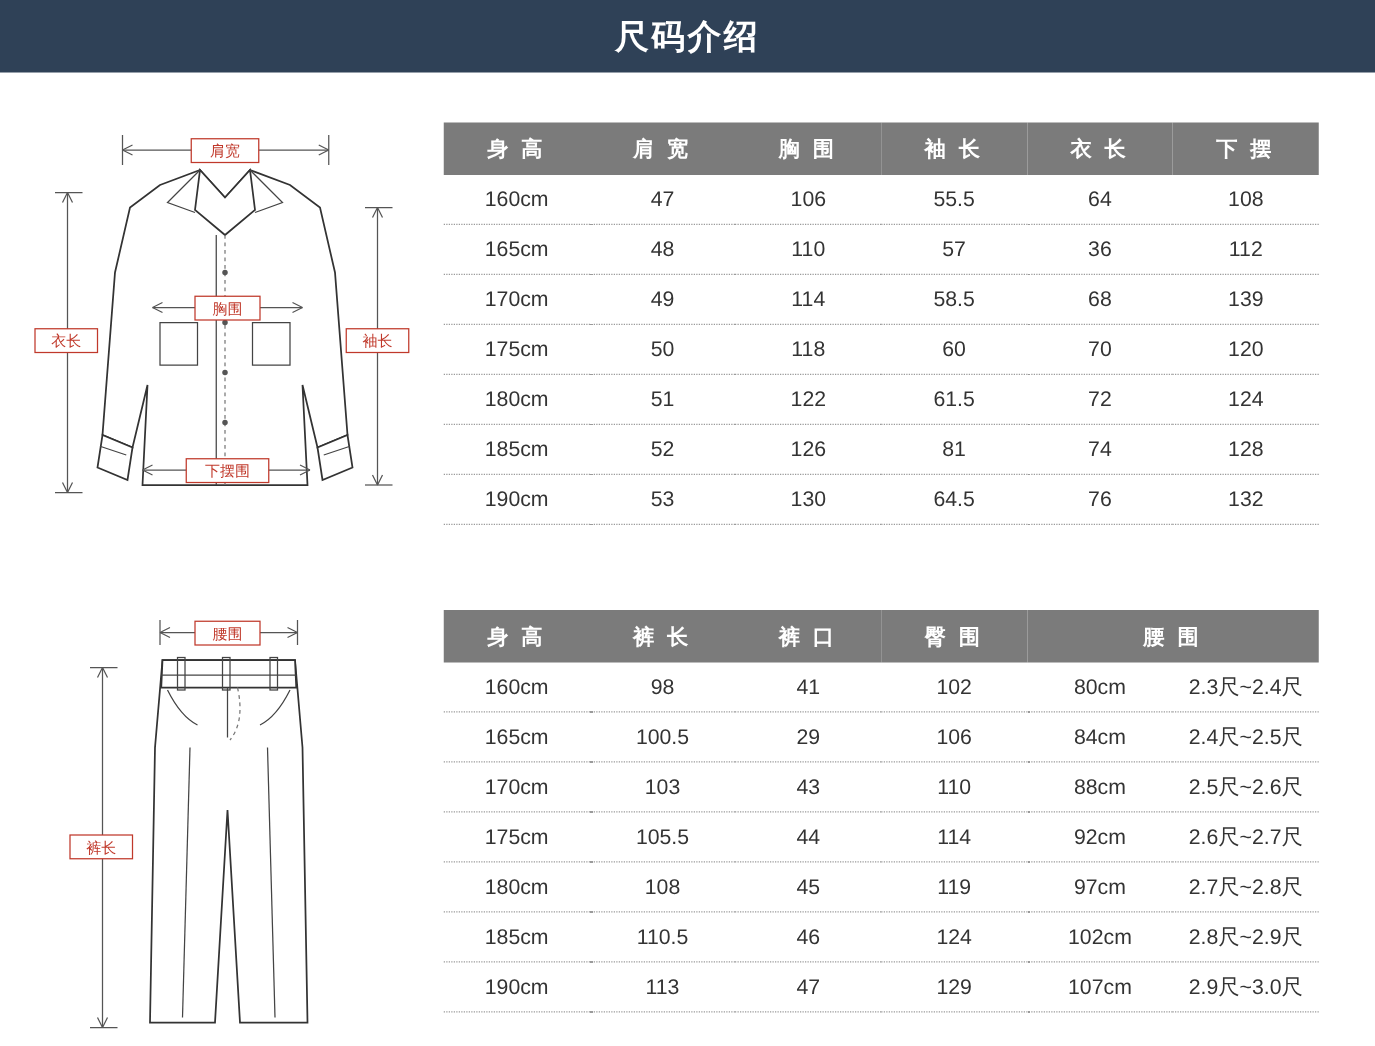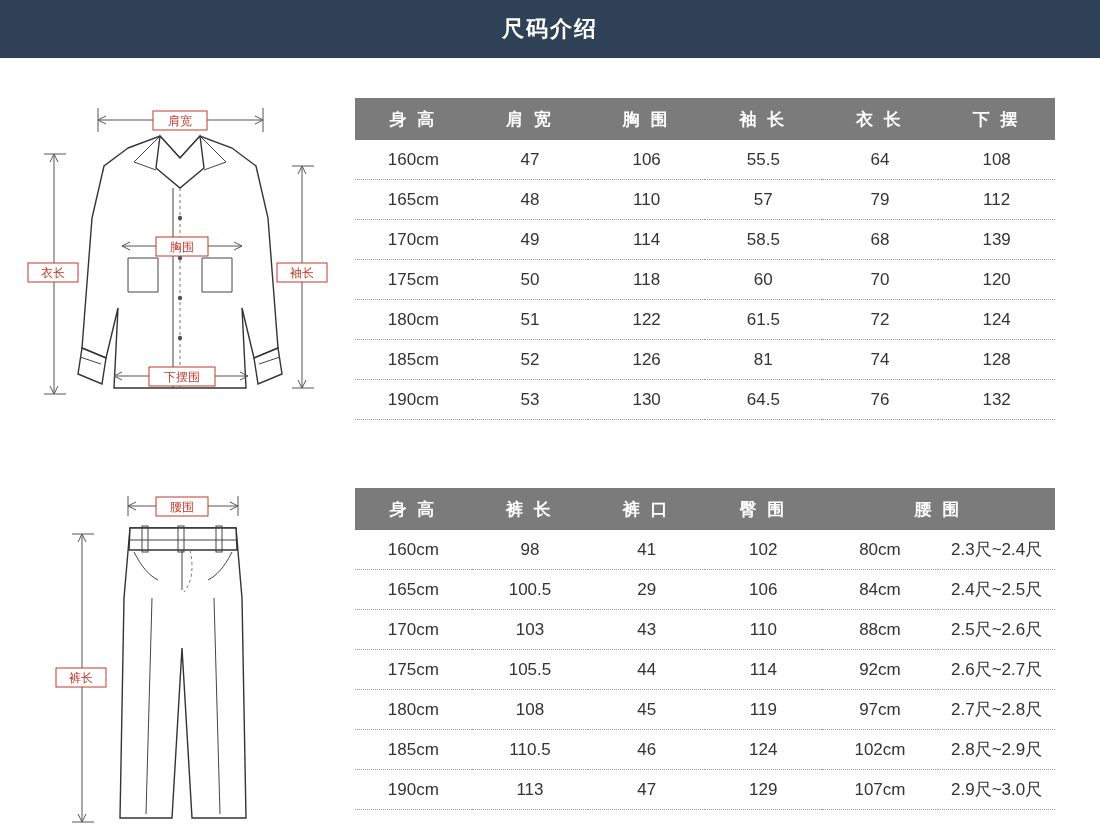--- a/index.html
+++ b/index.html
@@ -20,21 +20,21 @@
   .header {
     height: 58px;
     background: #2f4157;
     display: flex;
     align-items: center;
     justify-content: center;
     gap: 26px;
   }
   .header .cn {
     color: #ffffff;
-    font-size: 22px;
+    font-size: 27px;
     font-weight: bold;
     letter-spacing: 2px;
   }
   .header .en {
     color: #ffffff;
     font-size: 26px;
     font-weight: bold;
     letter-spacing: 0.5px;
   }
 
@@ -71,20 +71,21 @@
   }
   table.size thead th {
     background: #7b7b7b;
     color: #ffffff;
     font-size: 17px;
     font-weight: bold;
     height: 40px;
     letter-spacing: 3px;
     text-align: center;
     border: none;
+    font-family: Liberation Serif, serif;
   }
   table.size tbody td {
     height: 37px;
     text-align: center;
     font-size: 17px;
     color: #333333;
     border-bottom: 1px dotted #9a9a9a;
   }
   table.size tbody tr:last-child td {
     border-bottom: 1px dotted #9a9a9a;
@@ -217,21 +218,21 @@
           <td>106</td>
           <td>55.5</td>
           <td>64</td>
           <td>108</td>
         </tr>
         <tr>
           <td>165cm</td>
           <td>48</td>
           <td>110</td>
           <td>57</td>
-          <td>79</td>
+          <td>36</td>
           <td>112</td>
         </tr>
         <tr>
           <td>170cm</td>
           <td>49</td>
           <td>114</td>
           <td>58.5</td>
           <td>68</td>
           <td>139</td>
         </tr>

